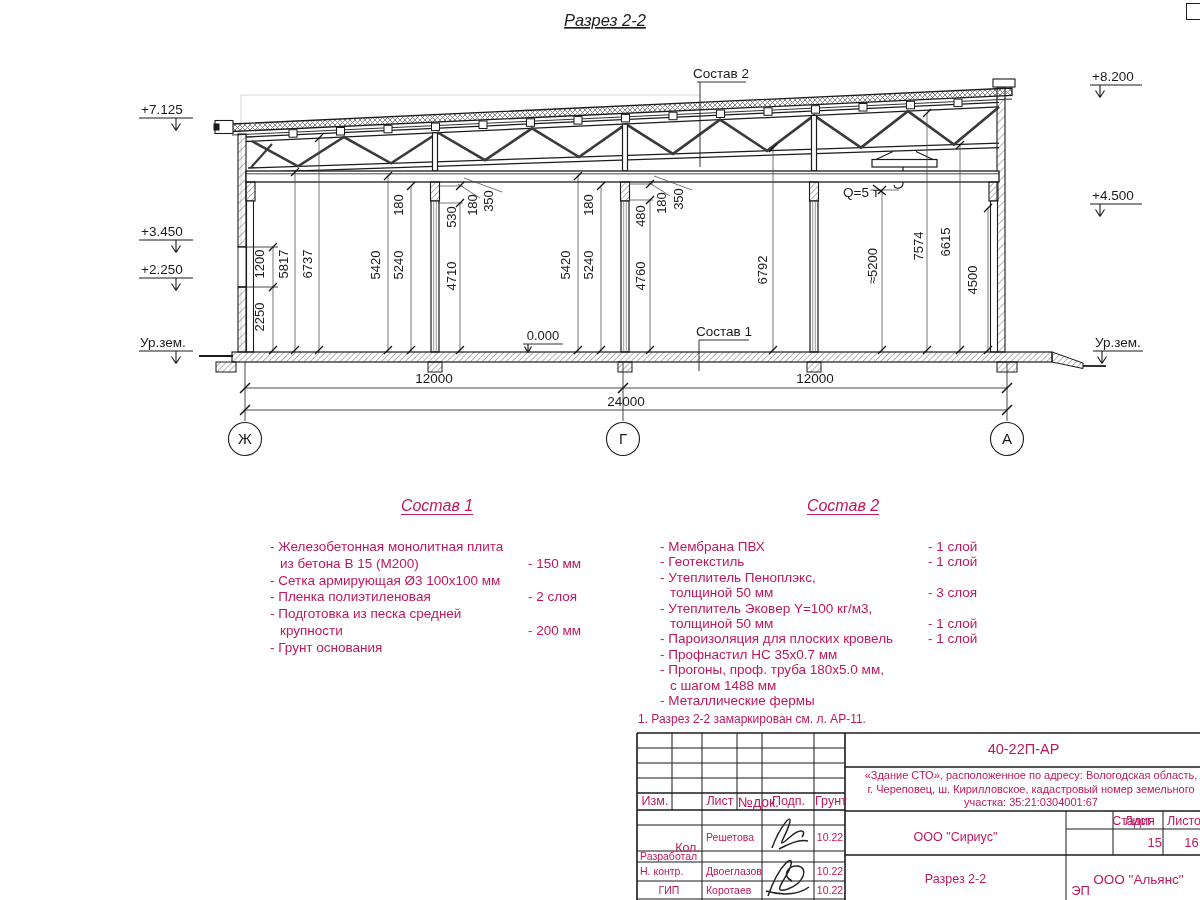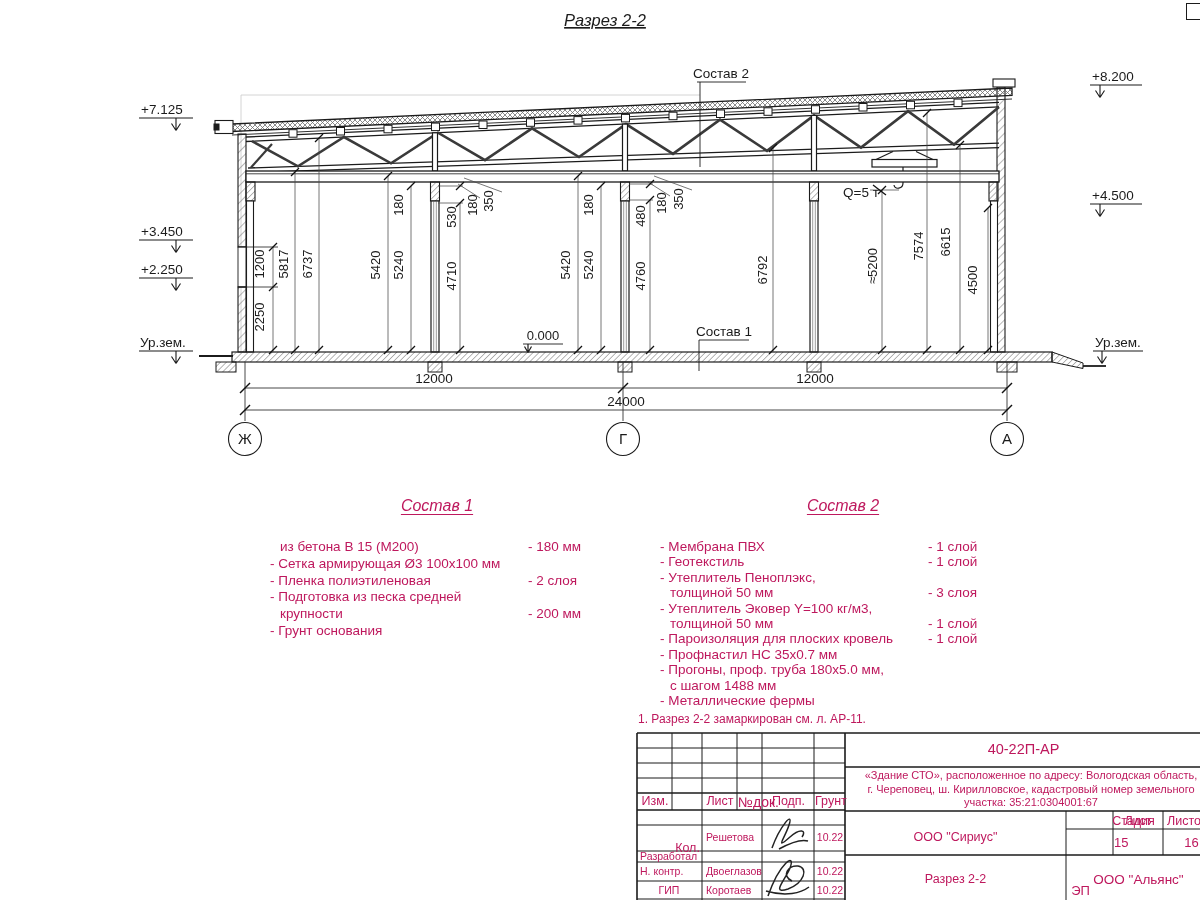--- a/index.html
+++ b/index.html
@@ -297,25 +297,26 @@
         <text x="977" y="280" font-size="13" text-anchor="middle" transform="rotate(-90 977 280)">4500</text>
       </g>
   </svg>
 
   <div class="corner-box"></div>
 
   <div class="spec spec1" style="left:270px;top:497px;width:334px">
     <div class="spec-title">Состав 1</div>
     <div class="spec-rows" id="spec1-rows">
         <div class="spec-row">
+          <span class="spec-text">- Железобетонная  монолитная плита</span>
           <span class="spec-val"></span>
         </div>
         <div class="spec-row">
           <span class="spec-text ind">из бетона В 15 (М200)</span>
-          <span class="spec-val">- 180 мм</span>
+          <span class="spec-val">- 150 мм</span>
         </div>
         <div class="spec-row">
           <span class="spec-text">- Сетка армирующая Ø3 100x100 мм</span>
           <span class="spec-val"></span>
         </div>
         <div class="spec-row">
           <span class="spec-text">- Пленка полиэтиленовая</span>
           <span class="spec-val">-  2 слоя</span>
         </div>
         <div class="spec-row">
@@ -422,21 +423,21 @@
   <div id="tb-texts" class="abs" style="left:0;top:0;width:1200px;height:900px;pointer-events:none">
       <div class="tb-cell" style="left: 845px; top: 741px; width: 357px; font-size: 14.5px; text-align: center;">40-22П-АР</div>
       <div class="tb-cell" style="left: 847px; top: 769px; width: 368px; font-size: 11px; text-align: center;">«Здание СТО», расположенное по адресу: Вологодская область,</div>
       <div class="tb-cell" style="left: 847px; top: 782.5px; width: 368px; font-size: 11px; text-align: center;">г. Череповец, ш. Кирилловское, кадастровый номер земельного</div>
       <div class="tb-cell" style="left: 847px; top: 796px; width: 368px; font-size: 11px; text-align: center;">участка: 35:21:0304001:67</div>
       <div class="tb-cell" style="left: 846px; top: 830px; width: 219px; font-size: 12.5px; text-align: center;">ООО "Сириус"</div>
       <div class="tb-cell" style="left: 1067px; top: 814px; width: 45px; font-size: 12.5px; text-align: center; padding-left: 44px;">Стадия</div>
       <div class="tb-cell" style="left: 1114px; top: 814px; width: 48px; font-size: 12.5px; text-align: center;">Лист</div>
       <div class="tb-cell" style="left: 1167px; top: 814px; width: 55px; font-size: 12.5px; text-align: left;">Листов</div>
       <div class="tb-cell" style="left: 1067px; top: 835px; width: 27px; font-size: 13px; text-align: center; margin-top: 48px;">ЭП</div>
-      <div class="tb-cell" style="left: 1114px; top: 835px; width: 48px; font-size: 13px; text-align: left;">15</div>
+      <div class="tb-cell" style="left: 1114px; top: 835px; width: 48px; font-size: 13px; text-align: right;">15</div>
       <div class="tb-cell" style="left: 1164px; top: 835px; width: 55px; font-size: 13px; text-align: center;">16</div>
       <div class="tb-cell" style="left: 846px; top: 872px; width: 219px; font-size: 12.5px; text-align: center;">Разрез 2-2</div>
       <div class="tb-cell" style="left: 1067px; top: 872px; width: 143px; font-size: 13.5px; text-align: center;">ООО "Альянс"</div>
       <div class="tb-cell" style="left: 638px; top: 794px; width: 34px; font-size: 12.5px; text-align: center;">Изм.</div>
       <div class="tb-cell" style="left: 673px; top: 841px; width: 29px; font-size: 12.5px; text-align: center;">Кол.</div>
       <div class="tb-cell" style="left: 703px; top: 794px; width: 34px; font-size: 12.5px; text-align: center;">Лист</div>
       <div class="tb-cell" style="left: 738px; top: 794px; width: 24px; font-size: 14px; text-align: center;">№док.</div>
       <div class="tb-cell" style="left: 763px; top: 794px; width: 51px; font-size: 12.5px; text-align: center;">Подп.</div>
       <div class="tb-cell" style="left: 815px; top: 794px; width: 30px; font-size: 12.5px; text-align: center;">Грунт</div>
       <div class="tb-cell" style="left: 640px; top: 850px; width: 62px; font-size: 10.5px; text-align: left;">Разработал</div>

